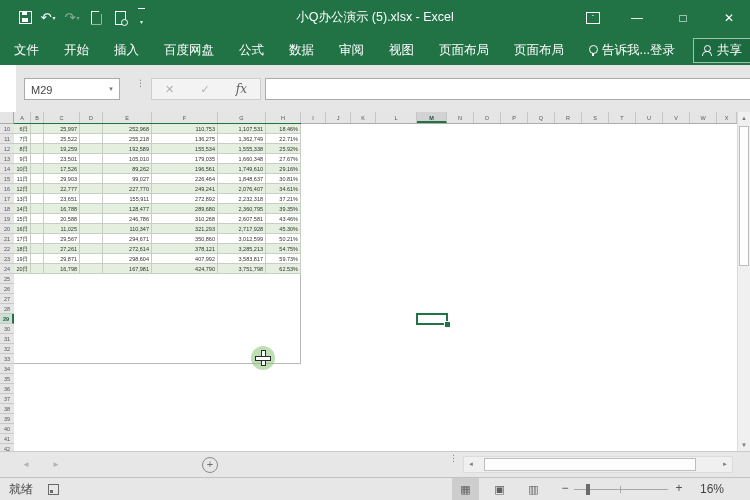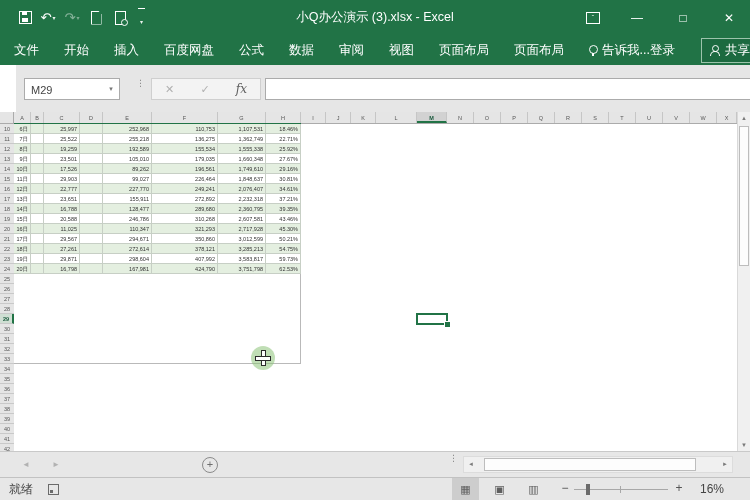--- a/index.html
+++ b/index.html
@@ -22,21 +22,21 @@
   .qat-caret{width:9px;text-align:center;}
   .qat-caret s{display:block;text-decoration:none;border-top:1px solid #fff;width:7px;margin:0 auto 1px;}
   #title-text{position:absolute;left:0;right:0;top:0;height:35px;line-height:35px;text-align:center;
       font-size:12.5px;color:#fff;}
   .winctl{position:absolute;top:0;width:30px;height:35px;display:flex;align-items:center;justify-content:center;color:#fff;font-size:12px;}
   .ribbon-opt-icon{width:12px;height:10px;border:1px solid #fff;position:relative;font-size:7px;line-height:9px;text-align:center;}
   
   #ribbonrow{position:absolute;left:0;top:35px;width:750px;height:30px;background:#217346;display:flex;align-items:center;}
   .rtab{color:#fff;font-size:12.5px;margin-left:25px;white-space:nowrap;display:flex;align-items:center;}
   .rtab:first-child{margin-left:14px;}
-  .rtab.push{margin-left:auto;margin-right:8px;}
+  .rtab.push{margin-left:auto;margin-right:0;}
   .rtab.share-box{border:1px solid #9cc3ab;background:#1c6a40;padding:3px 8px;margin:0 8px 0 18px;}
   .bulb{display:inline-block;width:7px;height:7px;border:1px solid #fff;border-radius:50%;margin-right:4px;position:relative;top:-1px;}
   .bulb:after{content:"";position:absolute;left:2px;top:7px;width:2px;height:3px;background:#fff;}
   .person{display:inline-block;width:10px;height:11px;position:relative;margin-right:5px;}
   .person b{position:absolute;left:2px;top:0;width:5px;height:5px;border:1px solid #fff;border-radius:50%;}
   .person i{position:absolute;left:0;bottom:0;width:8px;height:4px;border:1px solid #fff;border-bottom:none;border-radius:5px 5px 0 0;}
   
   #formularow{position:absolute;left:16px;top:65px;width:750px;height:47px;background:#e6e6e6;}
   #namebox{position:absolute;left:8px;top:13px;width:96px;height:22px;background:#fff;border:1px solid #ababab;
      font-size:11px;color:#444;line-height:22px;padding-left:6px;box-sizing:border-box;}
@@ -128,21 +128,21 @@
         </div>
       <div class="qat-btn" style="width:24px;">
           <span class="preview">
             <u></u>
           </span>
         </div>
       <div class="qat-btn qat-caret" style="width:18px;">
         <span><s></s><span class="mini-caret">▾</span></span>
       </div>
     </div>
-    <div id="title-text">小Q办公演示 (3).xlsx - Excel</div>
+    <div id="title-text">小Q办公演示 (5).xlsx - Excel</div>
     <div class="winctl" style="left:578px;">
         <span class="ribbon-opt-icon">ˆ</span>
       </div>
     <div class="winctl" style="left:622px;">—</div>
     <div class="winctl" style="left:668px;">□</div>
     <div class="winctl" style="left:714px;">✕</div>
   </div>
 
   <div id="ribbonrow">
       <div class="rtab">文件</div>

